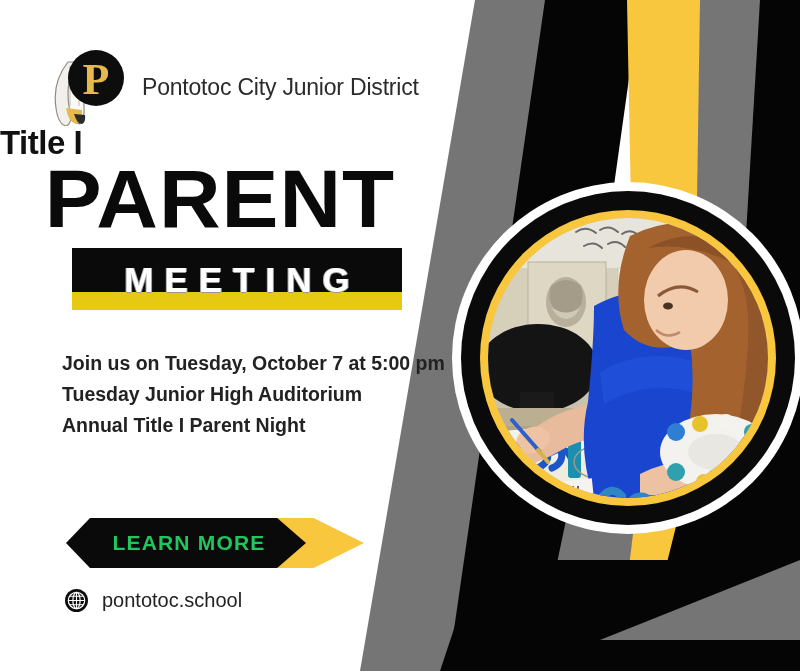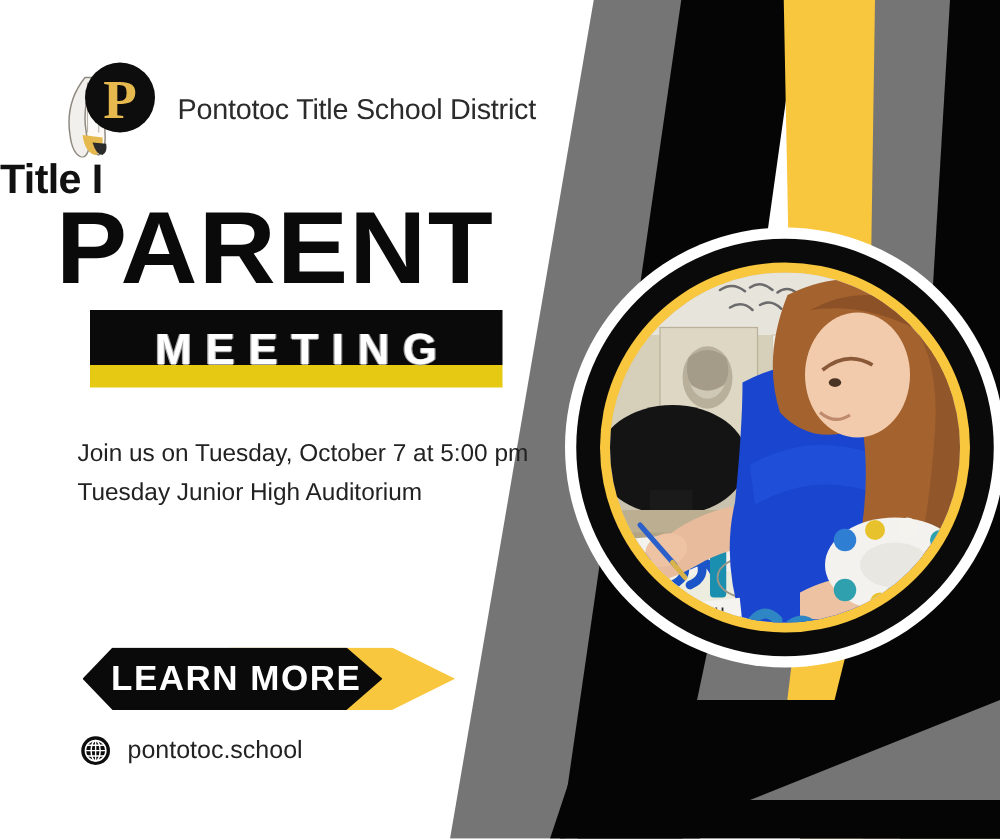--- a/index.html
+++ b/index.html
@@ -65,41 +65,41 @@
     letter-spacing:11px; text-indent:11px;
     text-shadow:0 1px 0 #999, 1px 0 0 #999, -1px 0 0 #aaa;
     padding-top:2px; box-sizing:border-box;
   }
 
   
   .details{
     position:absolute; left:62px; top:348px; width:380px;
     font-size:19.5px; color:#222; line-height:31px;
   }
-  .details div{ white-space:nowrap; }
+  .details div{ white-space:nowrap;font-weight:bold; }
 
   
   .cta{
     position:absolute; left:66px; top:518px;
     width:300px; height:50px;
   }
   .cta-yellow{
     position:absolute; left:118px; top:0; width:180px; height:50px;
     background:#F9C73E;
     clip-path:polygon(0 0, 72% 0, 100% 50%, 72% 100%, 0 100%);
   }
   .cta-black{
     position:absolute; left:0; top:0; width:240px; height:50px;
     background:#0a0a0a;
     clip-path:polygon(10% 0, 88% 0, 100% 50%, 88% 100%, 10% 100%, 0 50%);
     display:flex; align-items:center; justify-content:center;
     padding-left:6px; box-sizing:border-box;
   }
   .cta-label{
-    font-size:28px; font-weight:bold; color:#ffffff; letter-spacing:1.2px;
+    font-size:21px; font-weight:bold; color:#22c55e; letter-spacing:1.2px;
   }
 
   
   .footer{
     position:absolute; left:64px; top:588px;
     display:flex; align-items:center; gap:13px;
   }
   .globe{ width:25px;height:25px;flex:0 0 auto; }
   .site-url{ font-size:20px; color:#222; }
 </style>
@@ -232,35 +232,36 @@
           <path d="M18 60 q2 14 10 16 q7 -2 6 -14z" fill="#E6B94E"></path>
           <path d="M26 66 q3 10 8 10 q4 -2 3 -9z" fill="#2b2b2b"></path>
           <path d="M22 18 l0 40 M31 16 l0 42" stroke="#b9b4a9" stroke-width="0.9"></path>
         </g>
 
         <circle cx="48" cy="30" r="28" fill="#0d0d0d"></circle>
 
         <text x="48" y="46" text-anchor="middle" font-family="'Liberation Serif', serif" font-size="44" font-weight="bold" fill="#E6B94E">P</text>
       </svg>
     </div>
-    <div class="district-name">Pontotoc Title School District</div>
+    <div class="district-name">Pontotoc City Junior District</div>
   </div>
 
   <div class="title-small">Title I</div>
   <div class="title-big">PARENT</div>
 
   <div class="meeting-band">
     <div class="black-part"></div>
     <div class="yellow-part"></div>
     <div class="meeting-word">MEETING</div>
   </div>
 
   <div class="details">
     <div>Join us on Tuesday, October 7 at 5:00 pm</div>
     <div>Tuesday Junior High Auditorium</div>
+    <div>Annual Title I Parent Night</div>
   </div>
 
   <div class="cta">
     <div class="cta-yellow"></div>
     <div class="cta-black">
       <span class="cta-label">LEARN MORE</span>
     </div>
   </div>
 
   <div class="footer">

